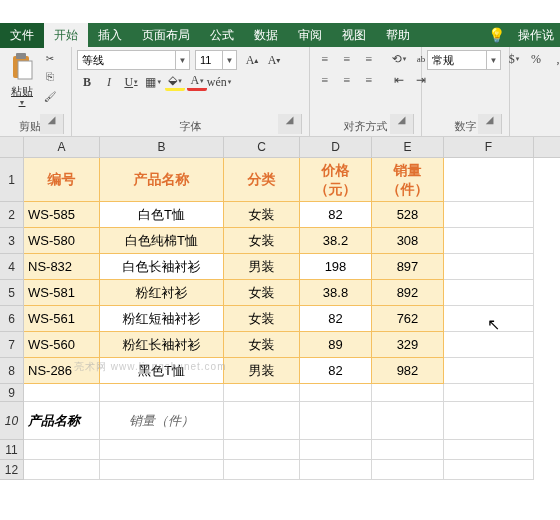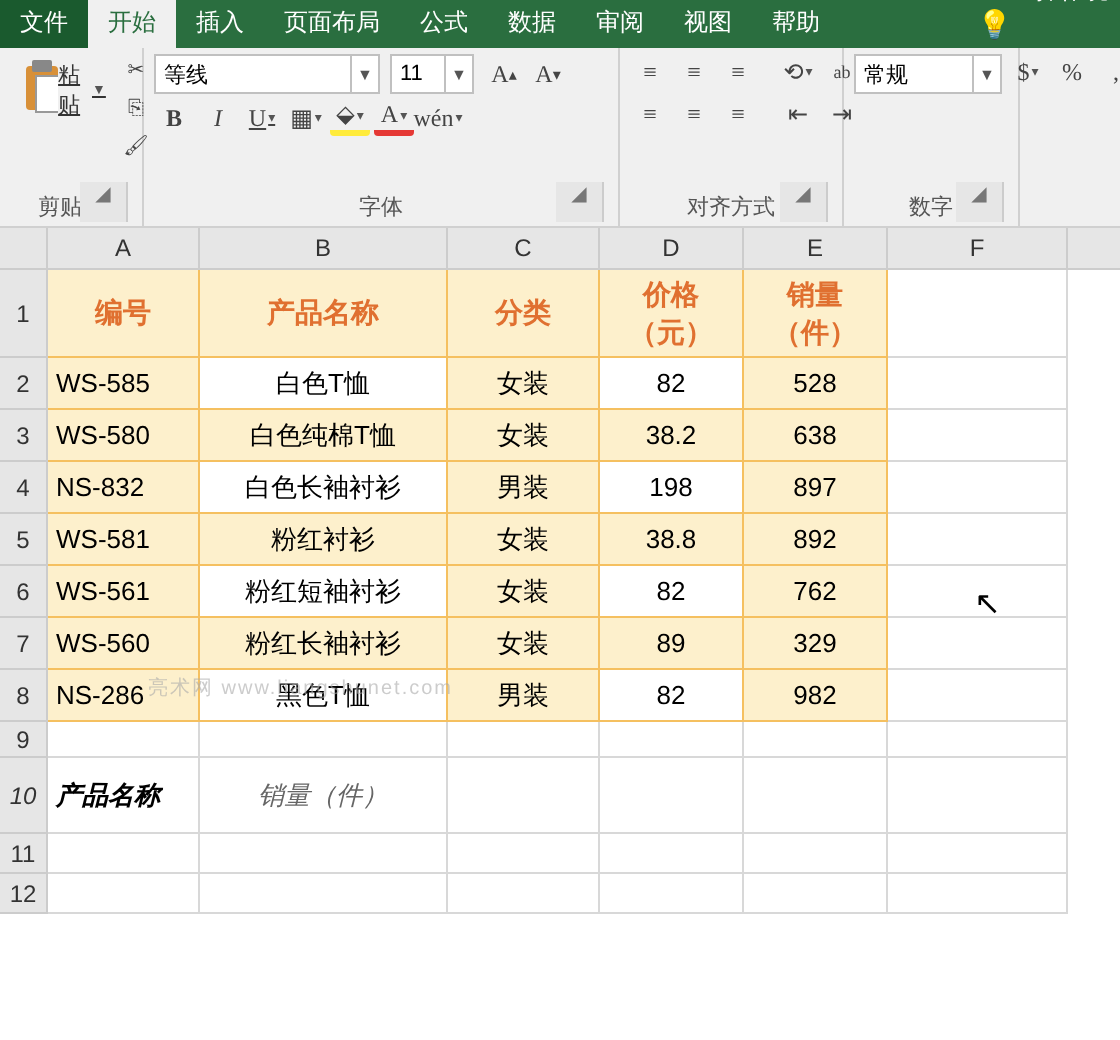--- a/index.html
+++ b/index.html
@@ -1,29 +1,29 @@
 <!DOCTYPE html>
 <html><head>
 <meta charset="utf-8">
 <style>
   * { margin: 0; padding: 0; box-sizing: border-box; }
   body { font-family: "Microsoft YaHei", Arial, sans-serif; font-size: 12px; background: #fff; overflow: hidden; width: 560px; height: 520px; }
-  .menubar { background: #2a6e3f; display: flex; height: 24px; align-items: flex-end; color: #fff; font-size: 12px; }
+  .menubar { background: #2a6e3f; display: flex; height: 24px; align-items: center; color: #fff; font-size: 12px; margin-top: 23px; }
   .menubar .menu { padding: 4px 10px; cursor: pointer; }
   .menubar .menu.active { background: #f0f0f0; color: #2a6e3f; }
   .menubar .menu.file { background: #1a5a2e; }
   .menubar .spacer { flex: 1; }
   .menubar .lamp { padding: 4px 6px; font-size: 14px; }
   .menubar .op { padding: 20px 6px; }
   .ribbon { background: #f0f0f0; border-bottom: 1px solid #d0d0d0; display: flex; height: 90px; }
   .group { display: flex; flex-direction: column; border-right: 1px solid #d0d0d0; padding: 3px 5px 0; }
   .group-body { flex: 1; display: flex; align-items: flex-start; }
   .group-label { text-align: center; font-size: 11px; color: #555; padding: 2px 0; position: relative; }
   .group-label .corner { position: absolute; right: 2px; bottom: 2px; font-size: 10px; color: #777; }
-  .btn-lg { display: flex; flex-direction: row; align-items: center; padding: 2px 4px; cursor: pointer; font-size: 11px; color: #333; text-decoration: underline; }
+  .btn-lg { display: flex; flex-direction: column; align-items: center; padding: 2px 4px; cursor: pointer; font-size: 11px; color: #333; text-decoration: underline; }
   .btn-lg svg { margin-bottom: 2px; }
   .mini-col { display: flex; flex-direction: column; gap: 3px; margin-left: 2px; }
   .mini { width: 18px; height: 16px; border: 1px solid #c0c0c0; background: #fff; display: flex; align-items: center; justify-content: center; font-size: 10px; cursor: pointer; color: #444; }
   .mini.nob { border: none; background: none; }
   .combo { display: flex; margin-right: 3px; }
   .combo input { height: 20px; border: 1px solid #c0c0c0; padding: 0 4px; font-size: 11px; background: #fff; }
   .combo .dd2 { width: 14px; height: 20px; border: 1px solid #c0c0c0; border-left: none; background: #fff; display: flex; align-items: center; justify-content: center; font-size: 8px; color: #555; cursor: pointer; }
   .row { display: flex; align-items: center; gap: 2px; margin-bottom: 3px; }
   .ico { width: 20px; height: 18px; display: flex; align-items: center; justify-content: center; font-size: 12px; cursor: pointer; border-radius: 2px; color: #444; font-family: "Times New Roman", serif; }
   .ico .arr { font-size: 7px; margin-left: 1px; color: #555; }
@@ -191,21 +191,21 @@
     <div class="cell td-w wD">82</div>
     <div class="cell td-y wE">528</div>
     <div class="cell wF"></div>
       </div>
       <div class="row-data data-row">
         <div class="rh">3</div>
     <div class="cell td-y wA" style="justify-content:flex-start">WS-580</div>
     <div class="cell td-y wB">白色纯棉T恤</div>
     <div class="cell td-y wC">女装</div>
     <div class="cell td-y wD">38.2</div>
-    <div class="cell td-y wE">638</div>
+    <div class="cell td-y wE">308</div>
     <div class="cell wF"></div>
       </div>
       <div class="row-data data-row">
         <div class="rh">4</div>
     <div class="cell td-y wA" style="justify-content:flex-start">NS-832</div>
     <div class="cell td-w wB">白色长袖衬衫</div>
     <div class="cell td-y wC">男装</div>
     <div class="cell td-w wD">198</div>
     <div class="cell td-y wE">897</div>
     <div class="cell wF"></div>

